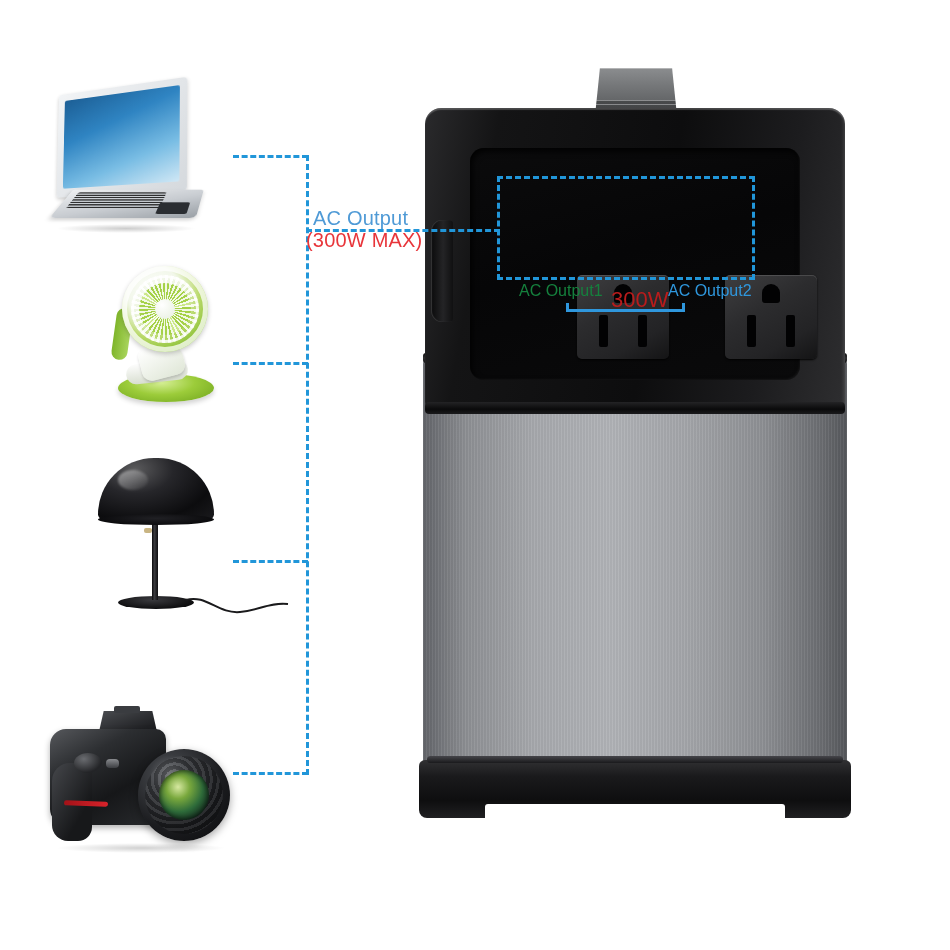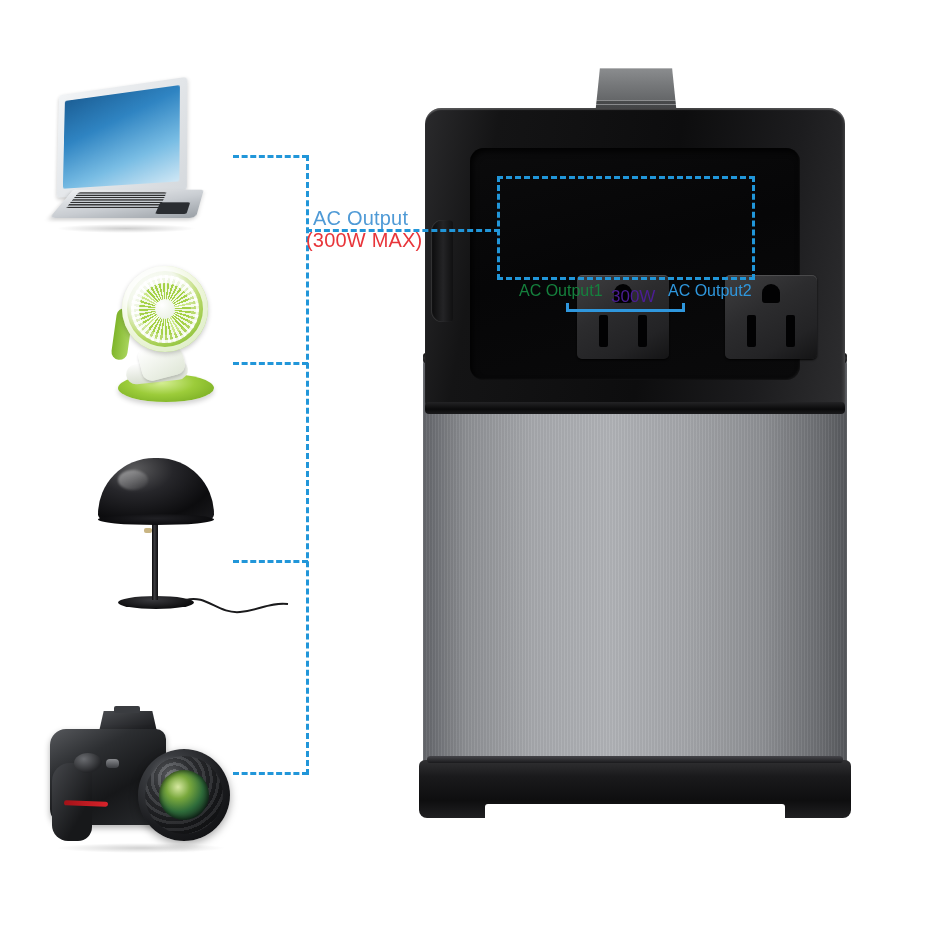--- a/index.html
+++ b/index.html
@@ -140,21 +140,21 @@
   .lbl-out1 {
     position: absolute; left: 519px; top: 282px;
     font-size: 16px; color: #15803d; white-space: nowrap;
   }
   .lbl-out2 {
     position: absolute; left: 668px; top: 282px;
     font-size: 16px; color: #2f97dd; white-space: nowrap;
   }
   .lbl-300w {
     position: absolute; left: 611px; top: 287px;
-    font-size: 17px; color: #4c1d95; white-space: nowrap;
+    font-size: 22px; color: #b91c1c; white-space: nowrap;
   }
   .bracket {
     position: absolute; left: 566px; top: 303px; width: 119px; height: 9px;
     border-left: 3px solid #2f97dd;
     border-right: 3px solid #2f97dd;
     border-bottom: 3px solid #2f97dd;
   }
 
   
   .icon-wrap { position: absolute; }

